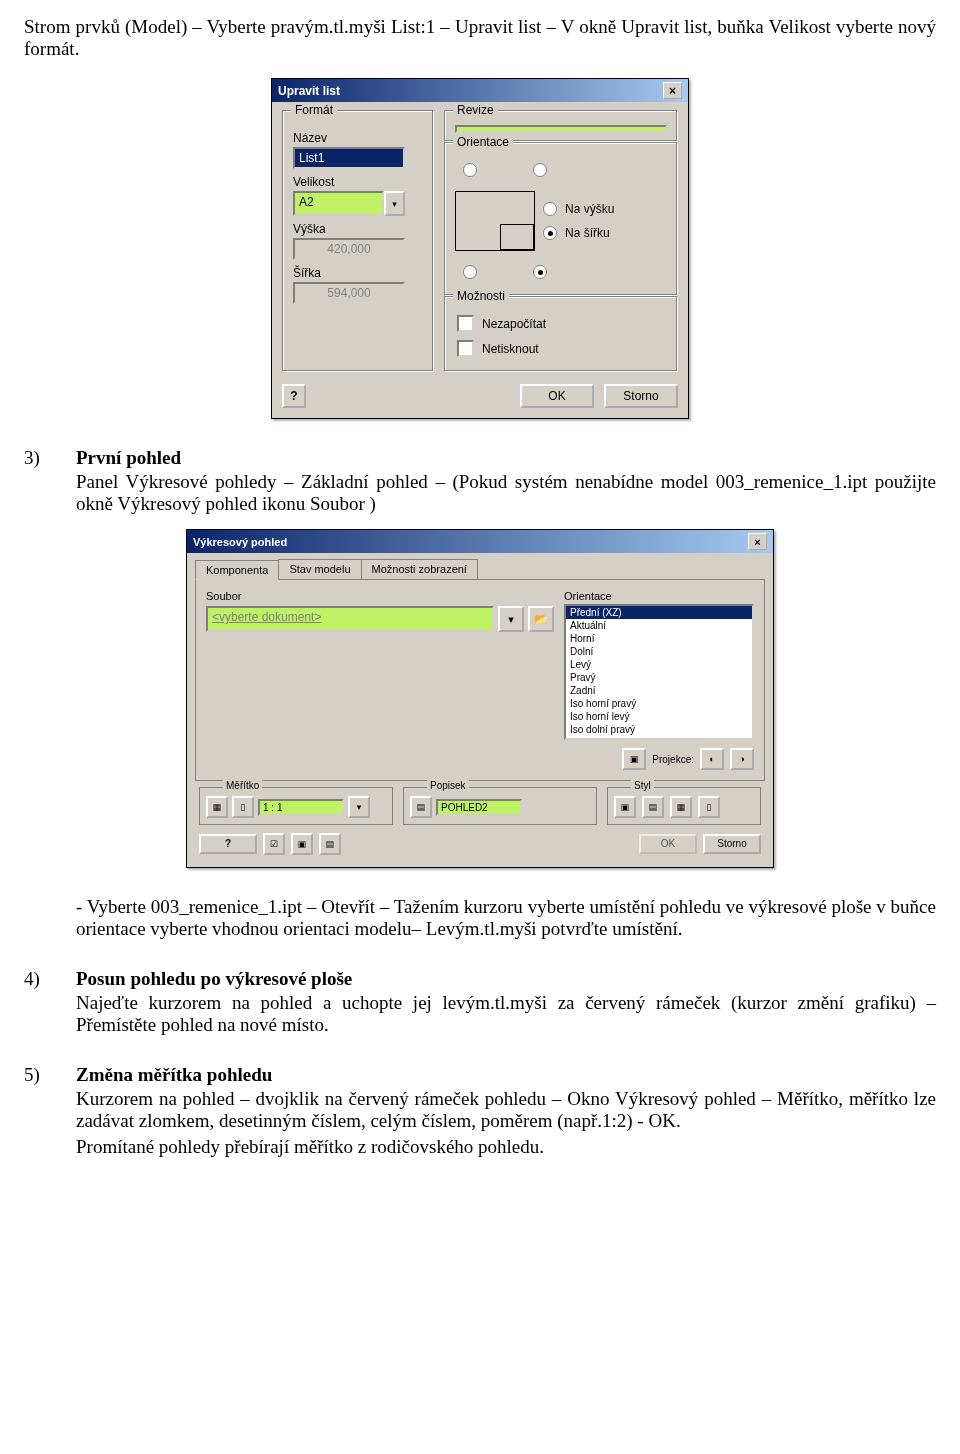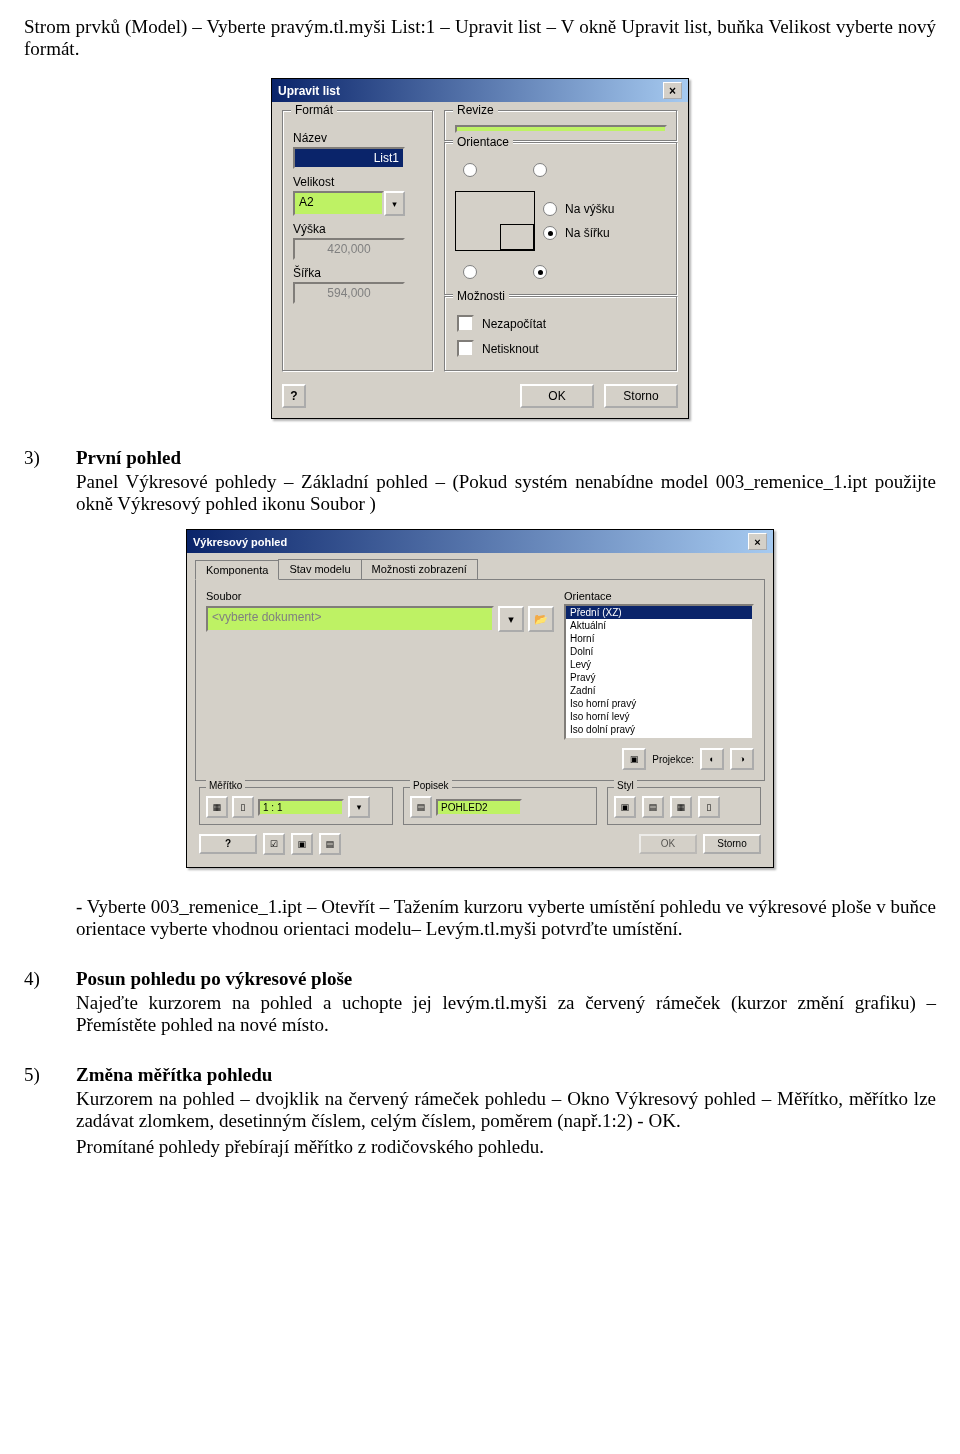--- a/index.html
+++ b/index.html
@@ -74,21 +74,21 @@
   .field-label { margin-top: 6px; margin-bottom: 2px; }
   .win-input {
     width: 112px;
     background: #bef264;
     border: 2px inset #d4d0c8;
     font-family: Tahoma, Arial, sans-serif;
     font-size: 12px;
     padding: 2px 4px;
     box-sizing: border-box;
   }
-  .win-input.sel { background: #0a246a; color: #fff; text-align: right; }
+  .win-input.sel { background: #0a246a; color: #fff; }
   .win-input.disabled { background: #d4d0c8; color: #808080; text-align: center; }
   .win-combo {
     display: flex;
     width: 112px;
   }
   .win-combo .win-input { flex: 1; }
   .win-combo .dd {
     width: 17px; height: 21px;
     background: #d4d0c8;
     border: 2px outset #fff;
@@ -177,21 +177,21 @@
     display: flex;
     gap: 10px;
   }
   .tp-left { flex: 1.2; }
   .tp-right { width: 190px; }
   .soubor-combo {
     display: flex;
     margin-top: 4px;
     gap: 4px;
   }
-  .soubor-combo .win-input { flex: 1; color: #808080; }
+  .soubor-combo .win-input { flex: 1; color: #808080; text-decoration: underline; }
   .icon-btn {
     width: 22px; height: 22px;
     background: #d4d0c8;
     border: 2px outset #fff;
     display: flex; align-items: center; justify-content: center;
     font-size: 11px;
   }
   .listbox {
     background: #fff;
     border: 2px inset #d4d0c8;
@@ -214,21 +214,21 @@
   }
   .ff-group {
     border: 1px solid #808080;
     padding: 8px 6px 6px 6px;
     position: relative;
     display: flex;
     align-items: center;
     gap: 4px;
   }
   .ff-group > .legend {
-    position: absolute; top: -8px; left: 6px;
+    position: absolute; top: -8px; left: 23px;
     background: #d4d0c8; padding: 0 3px;
     font-size: 10px;
   }
   .ff-group.meritko { width: 180px; }
   .ff-group.popisek { width: 180px; }
   .ff-group.styl { flex: 1; justify-content: flex-start; gap: 6px; }
   .ff-group .win-input { width: 86px; font-size: 10px; padding: 1px 3px; height: 17px; }
   .mini-btn {
     width: 18px; height: 18px;
     background: #d4d0c8;

